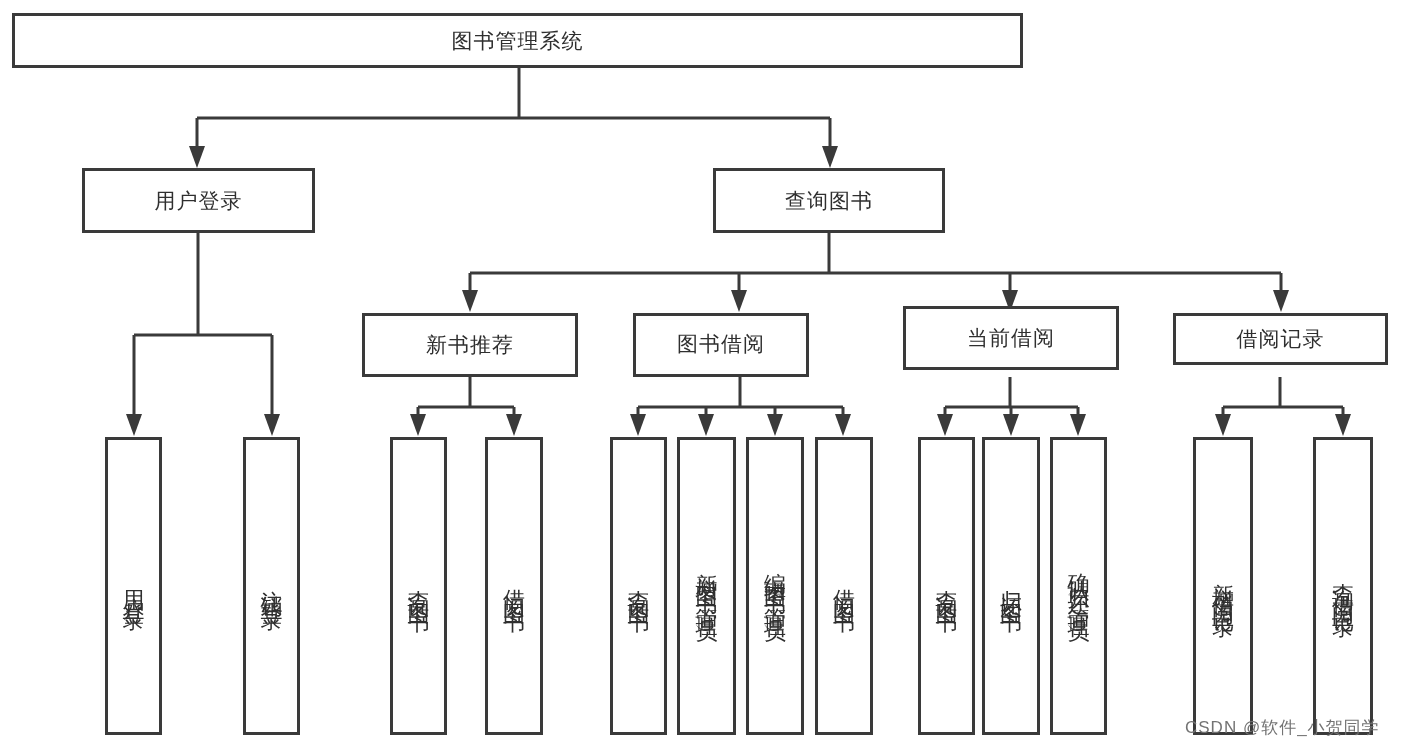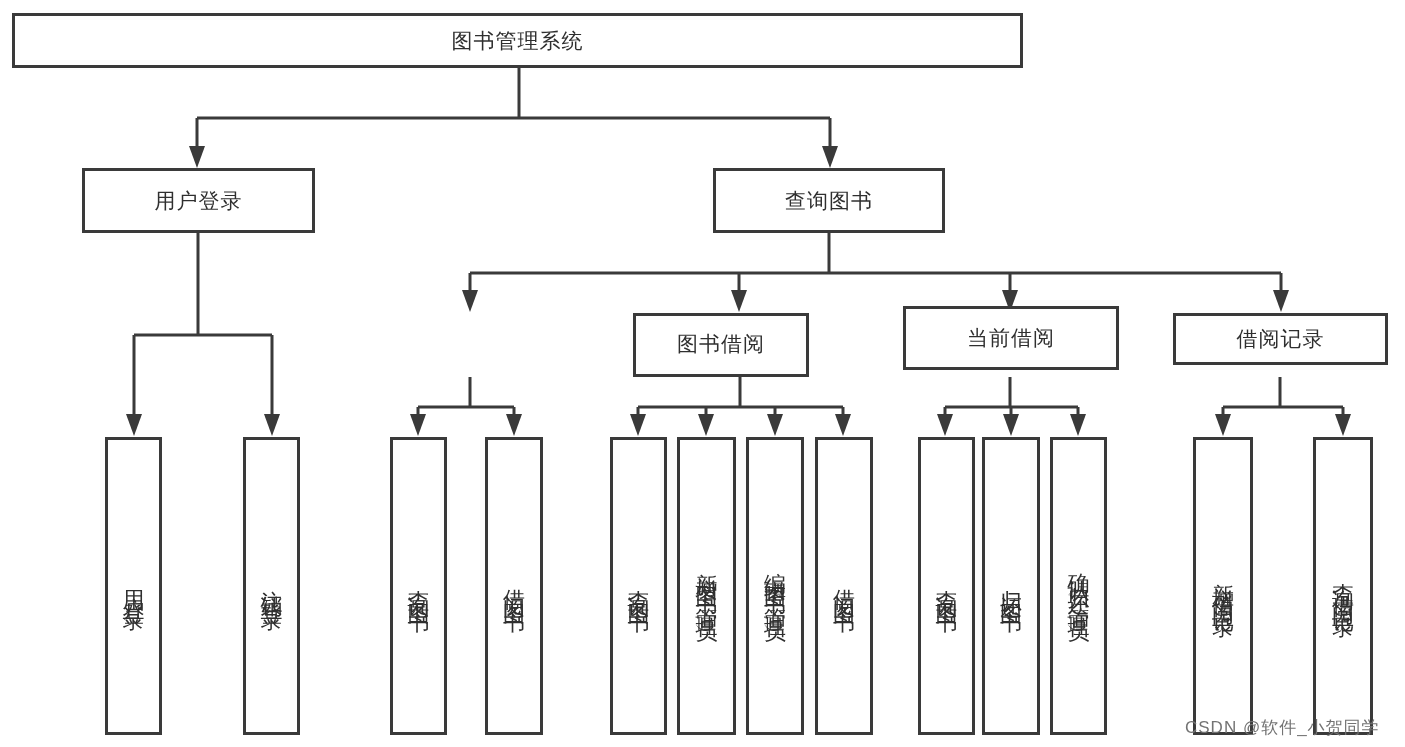--- a/index.html
+++ b/index.html
@@ -78,20 +78,21 @@
     <polygon points="1070,414 1086,414 1078,436"></polygon>
     <polygon points="1215,414 1231,414 1223,436"></polygon>
     <polygon points="1335,414 1351,414 1343,436"></polygon>
   </svg>
 
   <div class="node" style="left:12px;top:13px;width:1011px;height:55px;">图书管理系统</div>
 
   <div class="node" style="left:82px;top:168px;width:233px;height:65px;">用户登录</div>
   <div class="node" style="left:713px;top:168px;width:232px;height:65px;">查询图书</div>
 
+  <div class="node" style="left:362px;top:313px;width:216px;height:64px;">新书推荐</div>
   <div class="node" style="left:633px;top:313px;width:176px;height:64px;font-family:Liberation Serif, serif;">图书借阅</div>
   <div class="node" style="left:903px;top:306px;width:216px;height:64px;">当前借阅</div>
   <div class="node" style="left:1173px;top:313px;width:215px;height:52px;">借阅记录</div>
 
   <div class="node v" style="left:105px;width:57px;">用户登录</div>
   <div class="node v" style="left:243px;width:57px;">注销登录</div>
 
   <div class="node v" style="left:390px;width:57px;">查询图书</div>
   <div class="node v" style="left:485px;width:58px;">借阅图书</div>
 

